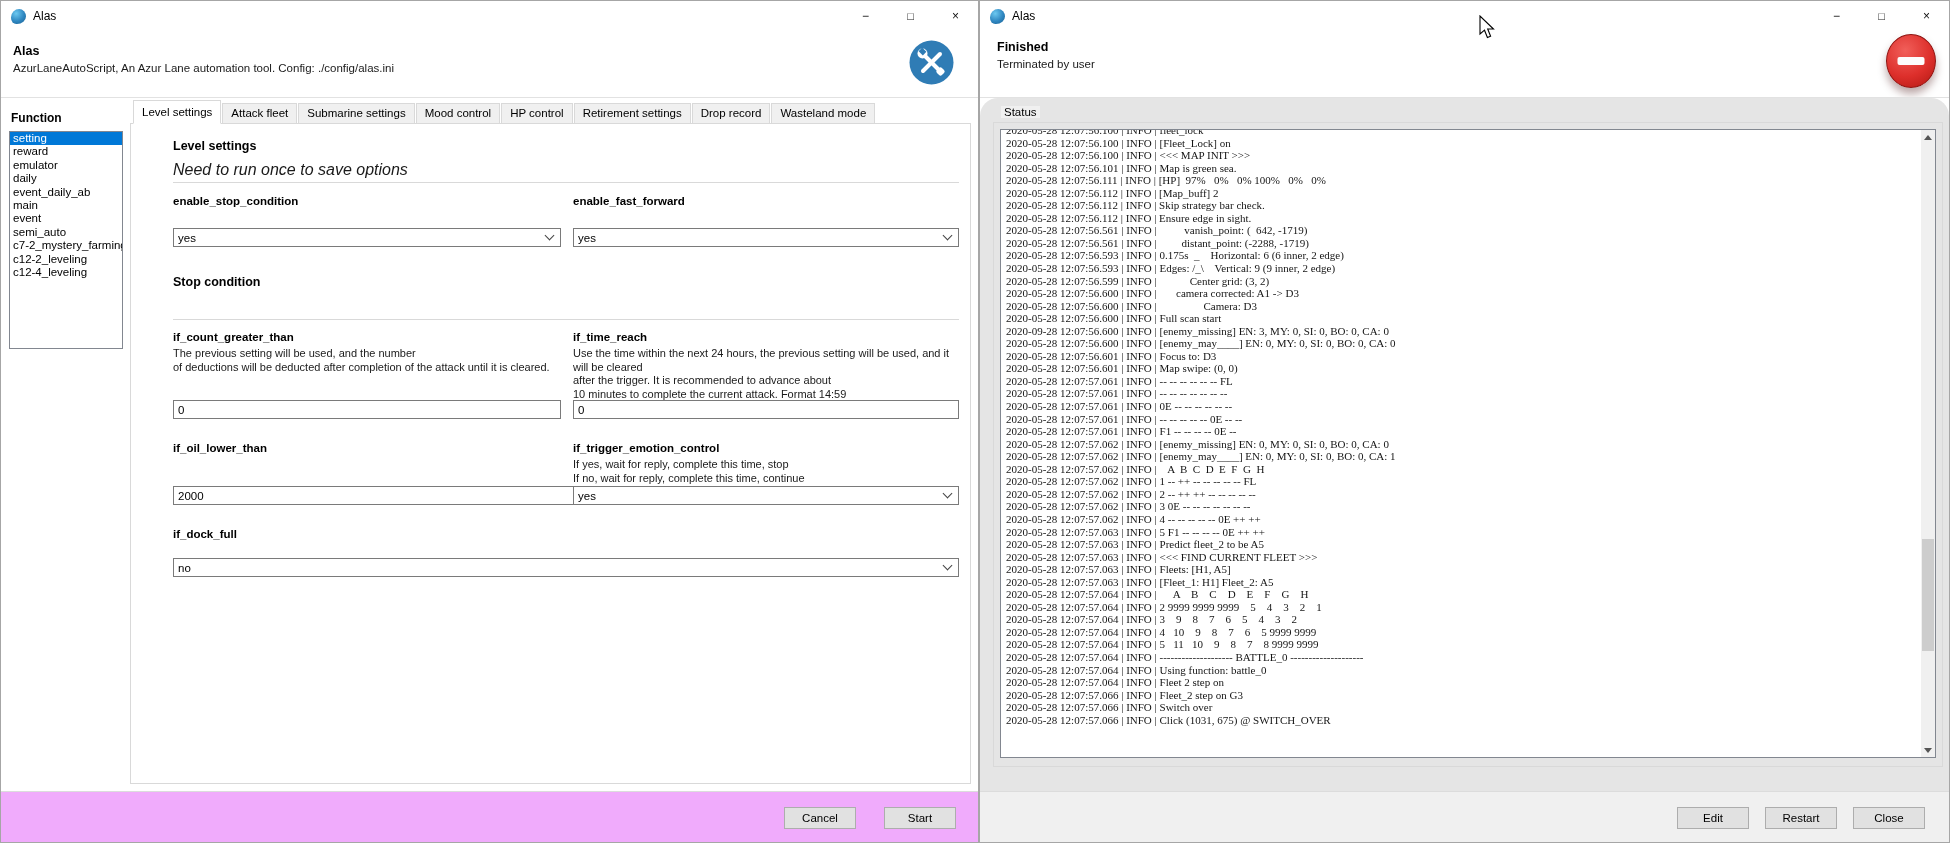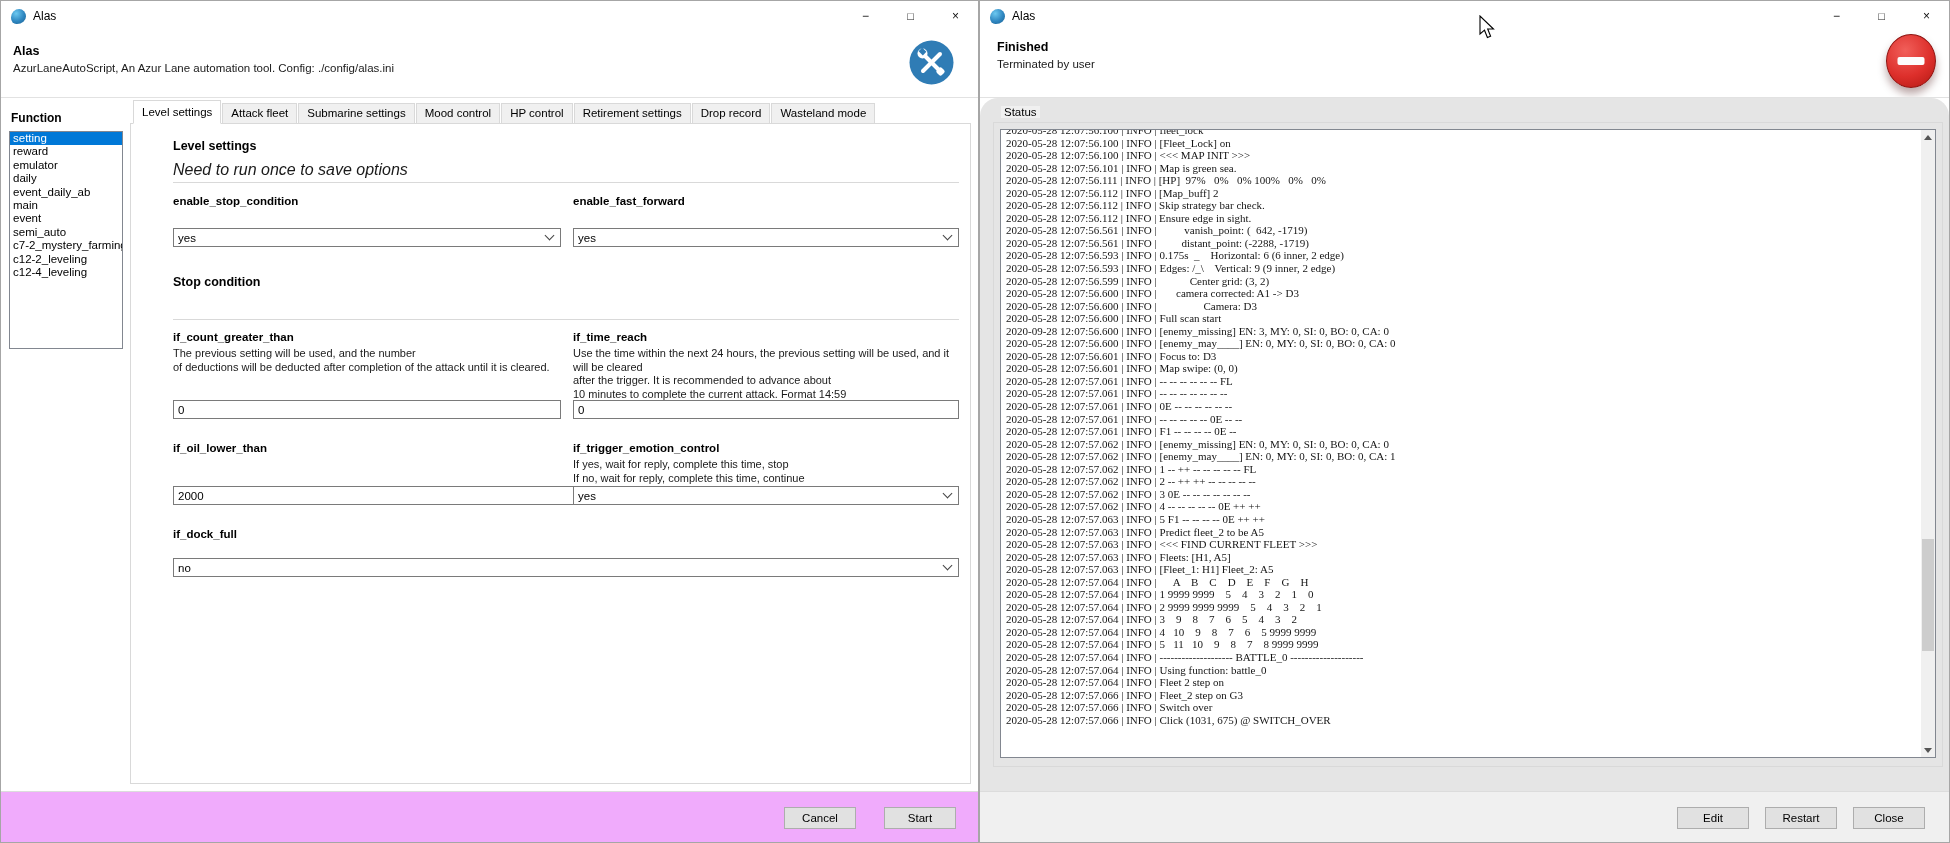--- a/index.html
+++ b/index.html
@@ -255,31 +255,31 @@
             <div class="log-line">2020-05-28 12:07:56.600 | INFO | [enemy_may____] EN: 0, MY: 0, SI: 0, BO: 0, CA: 0</div>
             <div class="log-line">2020-05-28 12:07:56.601 | INFO | Focus to: D3</div>
             <div class="log-line">2020-05-28 12:07:56.601 | INFO | Map swipe: (0, 0)</div>
             <div class="log-line">2020-05-28 12:07:57.061 | INFO | -- -- -- -- -- -- FL</div>
             <div class="log-line">2020-05-28 12:07:57.061 | INFO | -- -- -- -- -- -- --</div>
             <div class="log-line">2020-05-28 12:07:57.061 | INFO | 0E -- -- -- -- -- --</div>
             <div class="log-line">2020-05-28 12:07:57.061 | INFO | -- -- -- -- -- 0E -- --</div>
             <div class="log-line">2020-05-28 12:07:57.061 | INFO | F1 -- -- -- -- 0E --</div>
             <div class="log-line">2020-05-28 12:07:57.062 | INFO | [enemy_missing] EN: 0, MY: 0, SI: 0, BO: 0, CA: 0</div>
             <div class="log-line">2020-05-28 12:07:57.062 | INFO | [enemy_may____] EN: 0, MY: 0, SI: 0, BO: 0, CA: 1</div>
+            <div class="log-line">2020-05-28 12:07:57.062 | INFO |    A  B  C  D  E  F  G  H</div>
             <div class="log-line">2020-05-28 12:07:57.062 | INFO | 1 -- ++ -- -- -- -- -- FL</div>
             <div class="log-line">2020-05-28 12:07:57.062 | INFO | 2 -- ++ ++ -- -- -- -- --</div>
             <div class="log-line">2020-05-28 12:07:57.062 | INFO | 3 0E -- -- -- -- -- -- --</div>
             <div class="log-line">2020-05-28 12:07:57.062 | INFO | 4 -- -- -- -- -- 0E ++ ++</div>
             <div class="log-line">2020-05-28 12:07:57.063 | INFO | 5 F1 -- -- -- -- 0E ++ ++</div>
             <div class="log-line">2020-05-28 12:07:57.063 | INFO | Predict fleet_2 to be A5</div>
             <div class="log-line">2020-05-28 12:07:57.063 | INFO | &lt;&lt;&lt; FIND CURRENT FLEET &gt;&gt;&gt;</div>
             <div class="log-line">2020-05-28 12:07:57.063 | INFO | Fleets: [H1, A5]</div>
             <div class="log-line">2020-05-28 12:07:57.063 | INFO | [Fleet_1: H1] Fleet_2: A5</div>
             <div class="log-line">2020-05-28 12:07:57.064 | INFO |      A    B    C    D    E    F    G    H</div>
-            <div class="log-line">2020-05-28 12:07:57.064 | INFO | 1 9999 9999    5    4    3    2    1    0</div>
             <div class="log-line">2020-05-28 12:07:57.064 | INFO | 2 9999 9999 9999    5    4    3    2    1</div>
             <div class="log-line">2020-05-28 12:07:57.064 | INFO | 3    9    8    7    6    5    4    3    2</div>
             <div class="log-line">2020-05-28 12:07:57.064 | INFO | 4   10    9    8    7    6    5 9999 9999</div>
             <div class="log-line">2020-05-28 12:07:57.064 | INFO | 5   11   10    9    8    7    8 9999 9999</div>
             <div class="log-line">2020-05-28 12:07:57.064 | INFO | -------------------- BATTLE_0 --------------------</div>
             <div class="log-line">2020-05-28 12:07:57.064 | INFO | Using function: battle_0</div>
             <div class="log-line">2020-05-28 12:07:57.064 | INFO | Fleet 2 step on</div>
             <div class="log-line">2020-05-28 12:07:57.066 | INFO | Fleet_2 step on G3</div>
             <div class="log-line">2020-05-28 12:07:57.066 | INFO | Switch over</div>
             <div class="log-line">2020-05-28 12:07:57.066 | INFO | Click (1031, 675) @ SWITCH_OVER</div>

